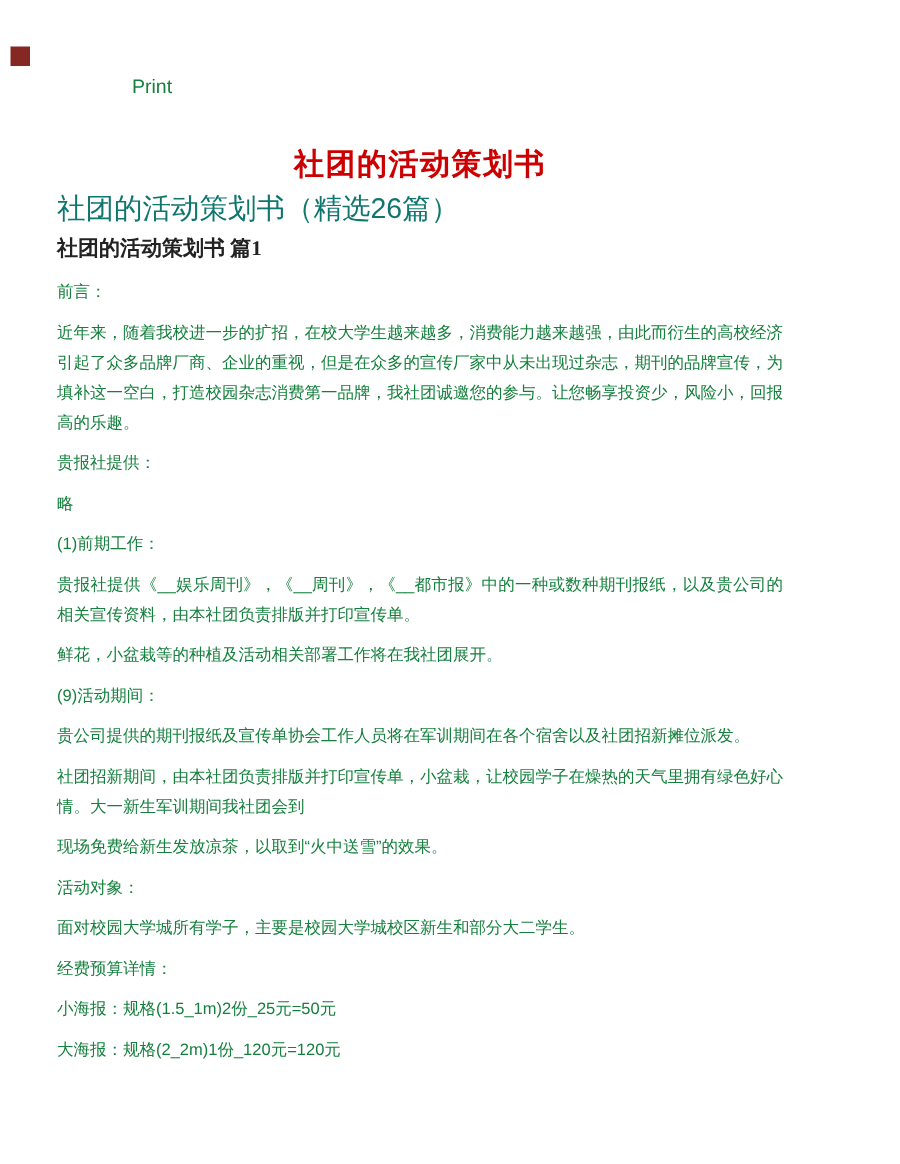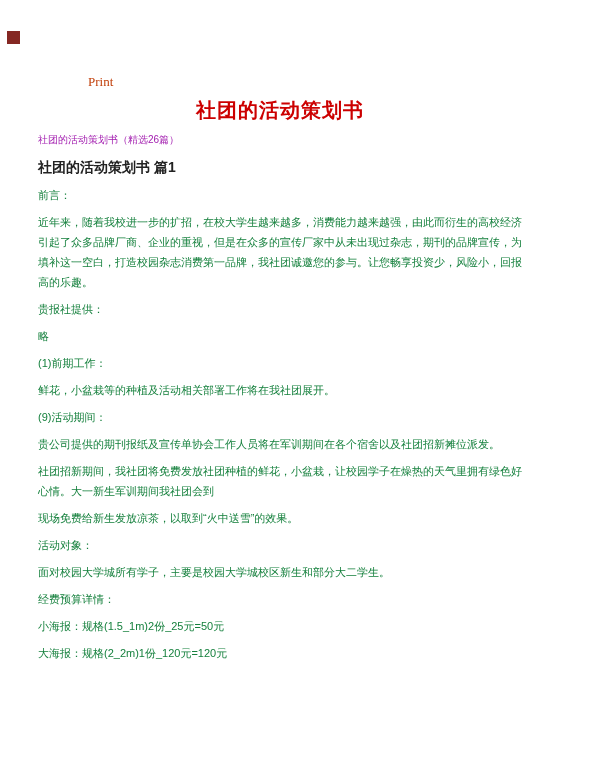--- a/index.html
+++ b/index.html
@@ -18,51 +18,52 @@
   .logo-square {
     position: absolute;
     left: 7px;
     top: 31px;
     width: 13px;
     height: 13px;
   }
   .print-link {
     position: absolute;
     left: 88px;
-    top: 75px;
-    font-family: Liberation Serif, serif;
+    top: 51px;
+    font-family: Liberation Sans, sans-serif;
     font-size: 13px;
     line-height: 14px;
-    color: #c2410c;
+    color: #15803d;
     text-decoration: none;
     cursor: pointer;
   }
   .doc {
     padding: 97px 78px 0 38px;
   }
   .doc-title {
     margin: 0;
     font-size: 20px;
     line-height: 26px;
     font-weight: bold;
     text-align: center;
     letter-spacing: 1px;
   }
   .doc-subtitle {
     margin: 9px 0 0 0;
-    font-size: 10px;
+    font-size: 19px;
     line-height: 15px;
-    color: #a21caf;
+    color: #0f766e;
   }
   .section-heading {
     margin: 11px 0 0 0;
     font-size: 14px;
     line-height: 18px;
     font-weight: bold;
     color: #222222;
+    font-family: Liberation Serif, serif;
   }
   .paragraphs {
     margin-top: 9px;
   }
   .para {
     margin: 0 0 7px 0;
     font-size: 11px;
     line-height: 20px;
     color: #15803d;
     text-align: justify;
@@ -78,24 +79,25 @@
 <div class="doc">
   <h1 class="doc-title" style="color: rgb(204, 0, 0);">社团的活动策划书</h1>
   <p class="doc-subtitle">社团的活动策划书（精选26篇）</p>
   <h2 class="section-heading">社团的活动策划书 篇1</h2>
   <div class="paragraphs">
       <p class="para">前言：</p>
       <p class="para">近年来，随着我校进一步的扩招，在校大学生越来越多，消费能力越来越强，由此而衍生的高校经济引起了众多品牌厂商、企业的重视，但是在众多的宣传厂家中从未出现过杂志，期刊的品牌宣传，为填补这一空白，打造校园杂志消费第一品牌，我社团诚邀您的参与。让您畅享投资少，风险小，回报高的乐趣。</p>
       <p class="para">贵报社提供：</p>
       <p class="para">略</p>
       <p class="para">(1)前期工作：</p>
+      <p class="para">贵报社提供《__娱乐周刊》，《__周刊》，《__都市报》中的一种或数种期刊报纸，以及贵公司的相关宣传资料，由本社团负责排版并打印宣传单。</p>
       <p class="para">鲜花，小盆栽等的种植及活动相关部署工作将在我社团展开。</p>
       <p class="para">(9)活动期间：</p>
       <p class="para">贵公司提供的期刊报纸及宣传单协会工作人员将在军训期间在各个宿舍以及社团招新摊位派发。</p>
-      <p class="para">社团招新期间，我社团将免费发放社团种植的鲜花，小盆栽，让校园学子在燥热的天气里拥有绿色好心情。大一新生军训期间我社团会到</p>
+      <p class="para">社团招新期间，由本社团负责排版并打印宣传单，小盆栽，让校园学子在燥热的天气里拥有绿色好心情。大一新生军训期间我社团会到</p>
       <p class="para">现场免费给新生发放凉茶，以取到“火中送雪”的效果。</p>
       <p class="para">活动对象：</p>
       <p class="para">面对校园大学城所有学子，主要是校园大学城校区新生和部分大二学生。</p>
       <p class="para">经费预算详情：</p>
       <p class="para">小海报：规格(1.5_1m)2份_25元=50元</p>
       <p class="para">大海报：规格(2_2m)1份_120元=120元</p>
     </div>
 </div>
 
 </body></html>

